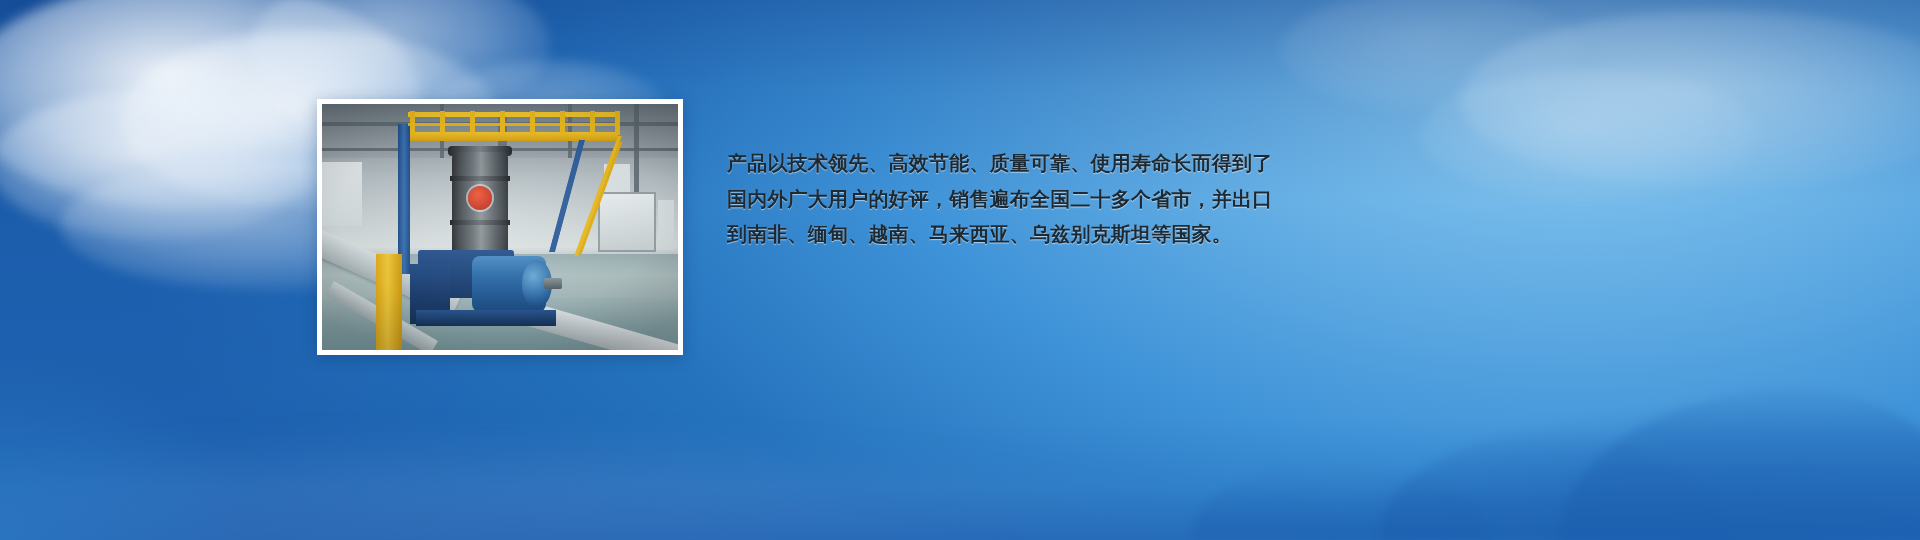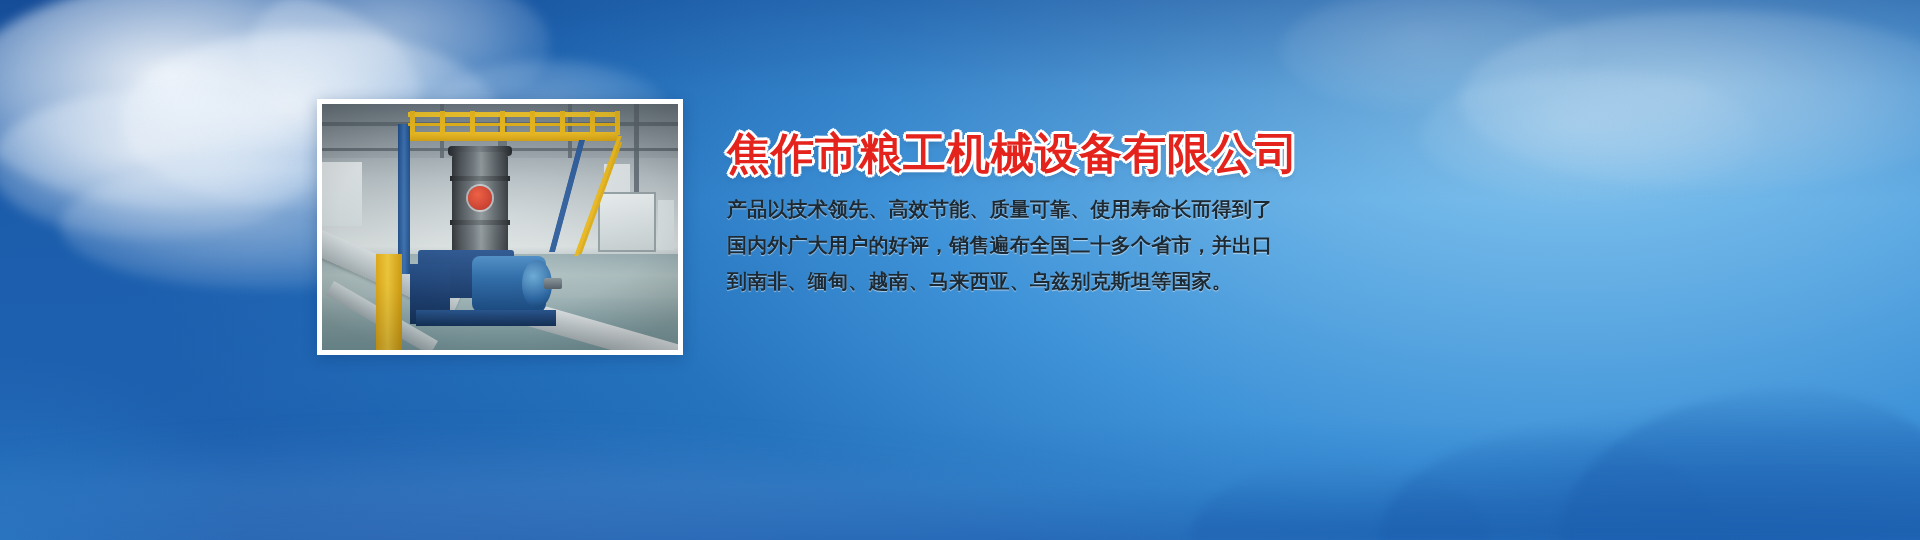--- a/index.html
+++ b/index.html
@@ -460,19 +460,18 @@
       <div class="motor-shaft"></div>
       <div class="base-blue"></div>
 
       <div class="chute"></div>
 
       <div class="shade"></div>
     </div>
   </div>
 
   <div class="text-col">
-    <div class="company-title">焦作市粮工机械设备有限公司</div>
 
 
     <div class="body-text">产品以技术领先、高效节能、质量可靠、使用寿命长而得到了国内外广大用户的好评，销售遍布全国二十多个省市，并出口到南非、缅甸、越南、马来西亚、乌兹别克斯坦等国家。</div>
   </div>
 
 </div>
 
 </body></html>

